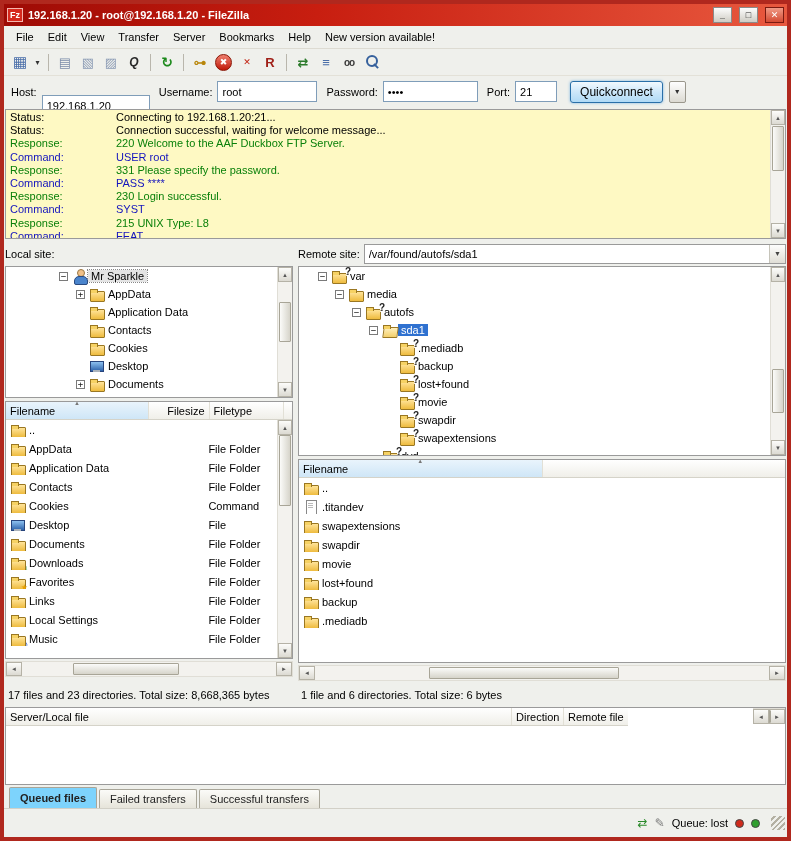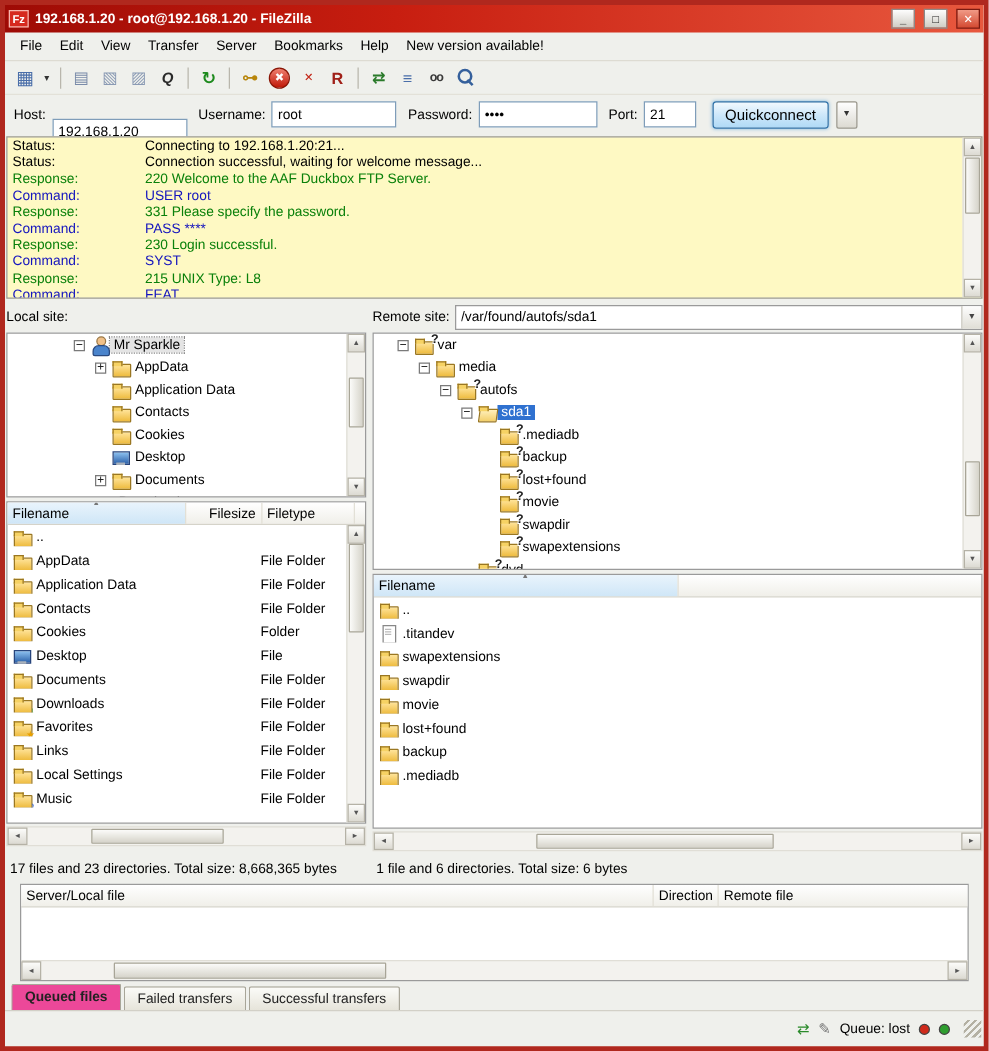--- a/index.html
+++ b/index.html
@@ -159,32 +159,32 @@
         border-radius:5px 5px 2px 2px; background:#4a84cc; border:1px solid #2a4a80; }
   .ticon.file::before { content:''; position:absolute; left:3px; top:0; width:9px; height:13px;
         background:#fff; border:1px solid #888; }
   .ticon.file::after { content:''; position:absolute; left:5px; top:3px; width:5px; height:1px;
         background:#bbb; box-shadow:0 2px 0 #bbb,0 4px 0 #bbb; }
 
   .pane-status { margin-top:auto; flex:none; height:20px; font-size:11px; padding:4px 3px 0;
                  white-space:nowrap; overflow:hidden; }
 
   
-  .queuewrap { flex:none; height:78px; margin:2px 12px 0; border:1px solid #9a9a9a; background:#fff;
-               display:flex; flex-direction:column; }
+  .queuewrap { flex:none; height:78px; margin:2px 1px 0; border:1px solid #9a9a9a; background:#fff;
+               display:flex; flex-direction:row; }
   .qcol-a { width:506px; } .qcol-b { width:52px; } .qcol-c { flex:1; border-right:none; }
   .queue-body { flex:1; }
   .queuewrap .hscroll { margin:0; border-left:none; border-right:none; border-bottom:none; }
 
   
   .tabbar { flex:none; height:23px; display:flex; align-items:flex-end; gap:2px; padding:2px 5px 0; }
   .tab { height:19px; display:flex; align-items:center; padding:0 10px; font-size:11px;
          background:linear-gradient(#fbfbf8,#e6e4da); border:1px solid #a8a598; border-bottom:none;
          border-radius:2px 2px 0 0; color:#222; }
-  .tab.active { font-weight:bold; height:21px; background:#ec4899;text-align:center; }
+  .tab.active { font-weight:bold; height:21px; background:#7dd3fc;text-align:center; }
   .statusbar { flex:1; display:flex; align-items:center; padding:0 2px 0 8px; font-size:11px;
                border-top:1px solid #d2d0c7; }
   .sbr { margin-left:auto; display:flex; align-items:center; gap:7px; }
   .mini-icon { font-size:12px; }
   .mini-icon.green { color:#2a8a2a; } .mini-icon.gray { color:#777; }
   .led { width:9px; height:9px; border-radius:50%; border:1px solid #444; }
   .led.red { background:#cf2a1b; } .led.green { background:#2f9e2f; }
   .grip { width:14px; height:14px; align-self:flex-end; margin-left:4px;
           background:repeating-linear-gradient(135deg,transparent 0 2px,#b4b1a3 2px 4px); }
 </style>
@@ -379,21 +379,21 @@
               <span class="cell col-type">File Folder</span>
             </div>
             <div class="list-row">
               <span class="cell col-name"><span class="ticon folder"></span>Contacts</span>
               <span class="cell col-size"></span>
               <span class="cell col-type">File Folder</span>
             </div>
             <div class="list-row">
               <span class="cell col-name"><span class="ticon folder"></span>Cookies</span>
               <span class="cell col-size"></span>
-              <span class="cell col-type">Folder</span>
+              <span class="cell col-type">Command</span>
             </div>
             <div class="list-row">
               <span class="cell col-name"><span class="ticon desktop"></span>Desktop</span>
               <span class="cell col-size"></span>
               <span class="cell col-type">File</span>
             </div>
             <div class="list-row">
               <span class="cell col-name"><span class="ticon folder"></span>Documents</span>
               <span class="cell col-size"></span>
               <span class="cell col-type">File Folder</span>

